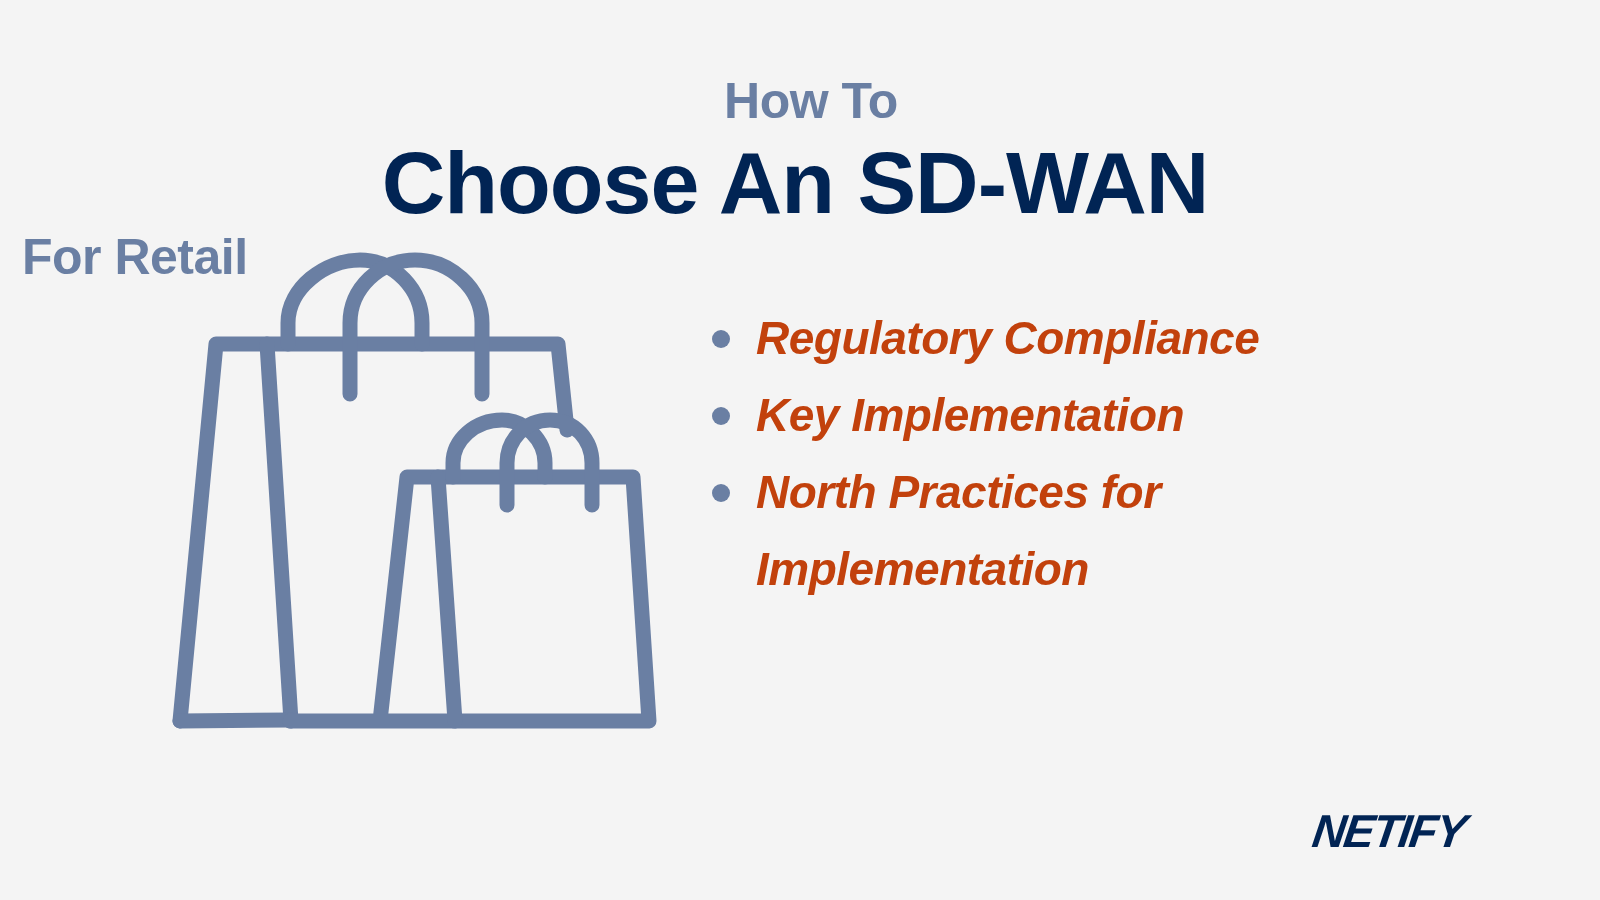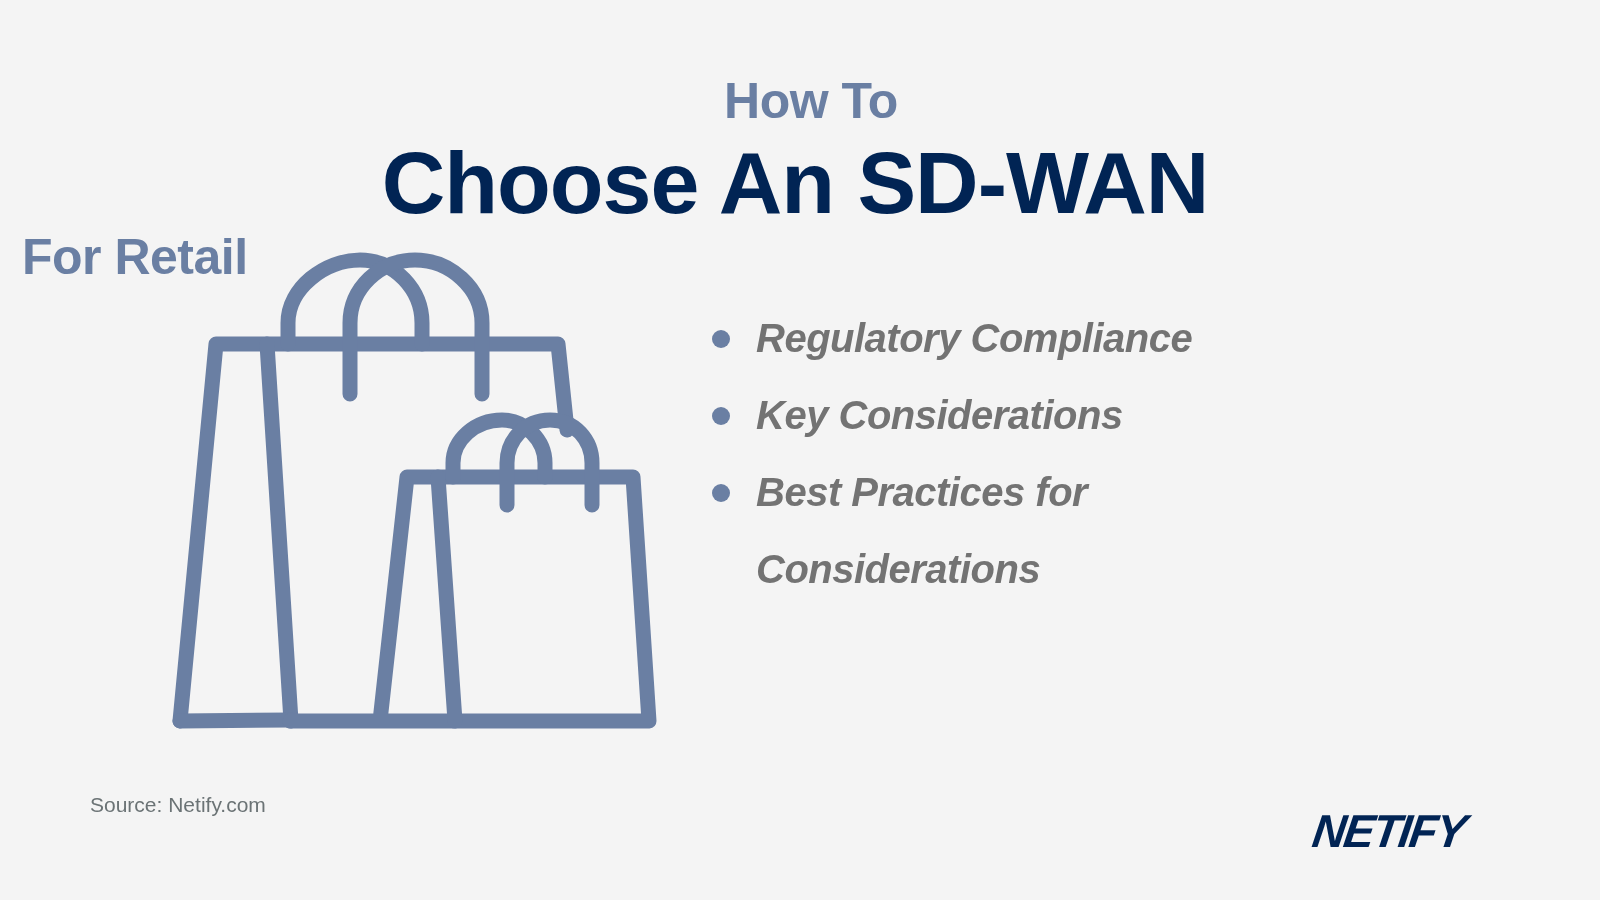--- a/index.html
+++ b/index.html
@@ -18,22 +18,22 @@
   }
   .subtitle {
     position:absolute; left:0; width:1590px; top:228px; 
     font-size:50px; font-weight:bold; color:#6a7fa3; letter-spacing:-0.5px;margin-left:22px;
   }
   .bags { position:absolute; left:160px; top:240px; width:510px; height:500px; }
   .bullets {
     position:absolute; left:700px; top:300px; width:640px; margin:0; padding:0; list-style:none;
   }
   .bullet-item {
-    position:relative; padding-left:56px; color:#737373; font-style:italic; font-weight:bold;
-    font-size:40px; line-height:77px; letter-spacing:-0.5px;
+    position:relative; padding-left:56px; color:#c2410c; font-style:italic; font-weight:bold;
+    font-size:46px; line-height:77px; letter-spacing:-0.5px;
   }
   .bullet-dot {
     position:absolute; left:12px; top:30px; width:18px; height:18px; border-radius:50%; background:#6a7fa3;
   }
   .footer {
     position:absolute; left:90px; top:788px; color:#6b7375; font-size:21px; line-height:33px;
   }
   .logo {
     position:absolute; left:1313px; top:804px; font-size:46px; font-weight:bold; font-style:italic;
     color:#012454; letter-spacing:-2px; transform:skewX(-8deg);
@@ -59,21 +59,20 @@
     <path d="M370 711 L397 467 L623 467 L639 711 L280 711"></path>
     <path d="M428 467 L445 711"></path>
 
     <path d="M443 467 L443 453 C443 430 465 410 492 410 C515 410 535 430 535 453 L535 467"></path>
     <path d="M497 495 L497 453 C497 430 515 410 540 410 C565 410 582 430 582 453 L582 495"></path>
   </svg>
 </div>
 
 <ul class="bullets">
   <li class="bullet-item"><span class="bullet-dot"></span><span>Regulatory Compliance</span></li>
-  <li class="bullet-item"><span class="bullet-dot"></span><span>Key Considerations</span></li>
-  <li class="bullet-item"><span class="bullet-dot"></span><span>Best Practices for Considerations</span></li>
+  <li class="bullet-item"><span class="bullet-dot"></span><span>Key Implementation</span></li>
+  <li class="bullet-item"><span class="bullet-dot"></span><span>North Practices for Implementation</span></li>
 </ul>
 
 <div class="footer">
-  <div>Source: Netify.com</div>
 </div>
 
 <div class="logo">NETIFY</div>
 
 </body></html>

